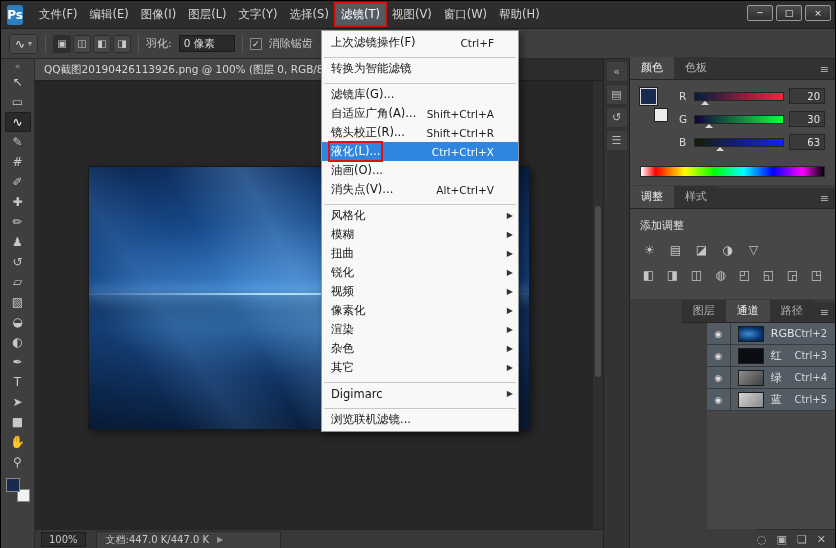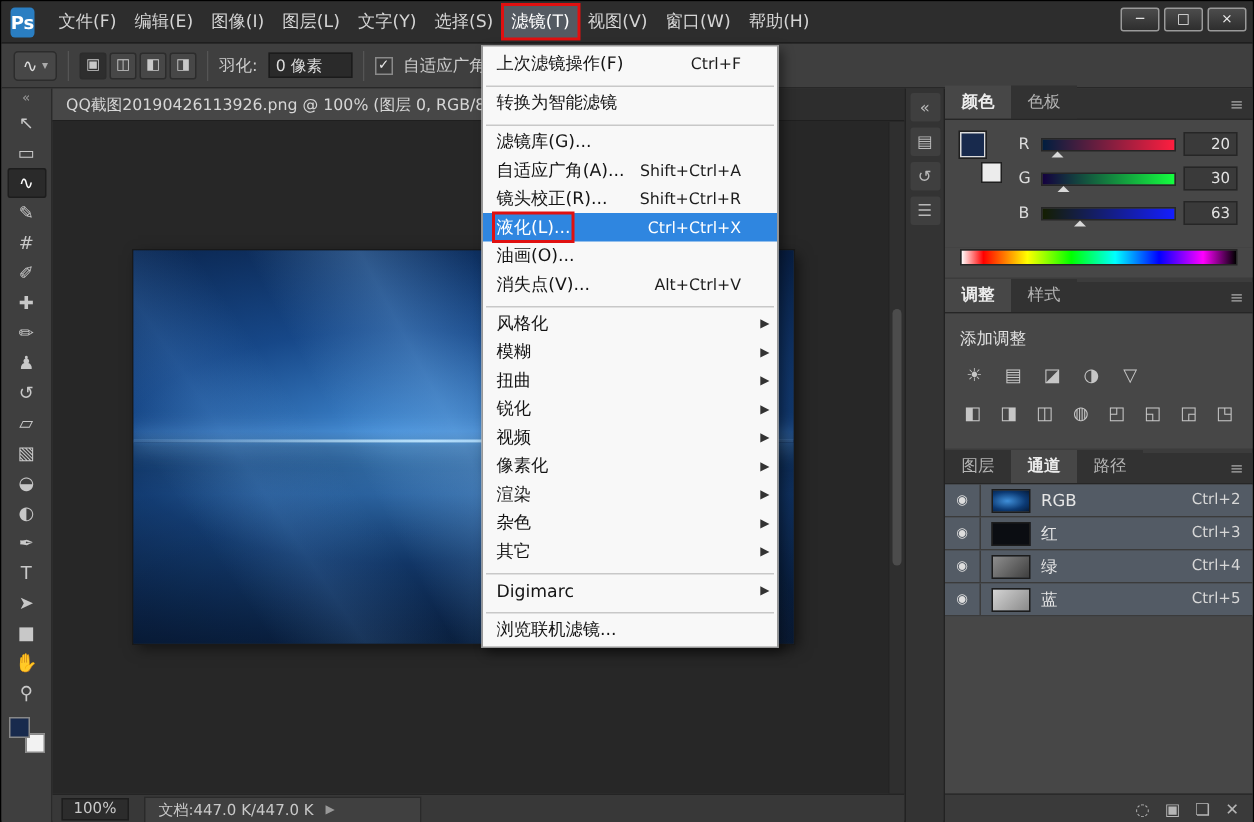--- a/index.html
+++ b/index.html
@@ -86,21 +86,21 @@
   .dock-btn{width:20px;height:19px;background:#3f3f3f;border-radius:2px;color:#b9b9b9;font-size:11px;
     display:flex;align-items:center;justify-content:center;}
 
   
   .panels{width:206px;background:#3c3c3c;border-left:1px solid #222;display:flex;flex-direction:column;
     font-size:11px;color:#cccccc;}
   .panel{display:flex;flex-direction:column;margin-bottom:3px;}
   .panel-header{height:21px;background:#323232;border-bottom:1px solid #262626;display:flex;align-items:flex-end;}
   .ptabs{display:flex;}
   .ptab{padding:3px 11px 4px;background:#323232;color:#b4b4b4;font-size:11px;white-space:nowrap;}
-  .ptab.active{background:#474747;color:#ececec;font-weight:bold;}
+  .ptab.active{background:#474747;color:#ececec;}
   .panel-menu{margin-left:auto;padding:0 6px 3px;color:#a8a8a8;font-size:11px;}
   .panel-body{background:#474747;padding:8px 10px;}
 
   
   .color-body{display:flex;gap:9px;}
   .cswatch{position:relative;width:30px;height:34px;}
   .cswatch .bg{position:absolute;right:2px;bottom:0;width:14px;height:14px;background:#ececec;border:1px solid #1f1f1f;}
   .cswatch .fg{position:absolute;left:0;top:0;width:17px;height:17px;background:#182a4d;border:1px solid #dcdcdc;outline:1px solid #1f1f1f;}
   .sliders{flex:1;}
   .slider-row{display:flex;align-items:center;gap:5px;margin-bottom:7px;}
@@ -118,21 +118,21 @@
   .spectrum{height:11px;margin-top:1px;border:1px solid #262626;
     background:linear-gradient(90deg,#ffffff 0%,#ff0000 8%,#ffff00 24%,#00ff00 40%,#00ffff 56%,#0000ff 72%,#ff00ff 88%,#000000 100%);}
 
   
   .adj-title{color:#e0e0e0;margin:1px 0 8px;}
   .icon-row{display:flex;gap:7px;margin-bottom:8px;}
   .adj-icon{width:19px;height:17px;display:flex;align-items:center;justify-content:center;
     color:#c6c6c6;font-size:12px;}
 
   
-  .channels-panel{flex:1;margin-bottom:0;}
+  .channels-panel{flex:1;margin-bottom:0;align-items:flex-end;}
   .channel-rows{flex:1;background:#474747;}
   .channel-row{height:22px;display:flex;align-items:center;background:#535b65;
     border-bottom:1px solid #3b3b3b;color:#e6e6e6;}
   .eye-cell{width:24px;align-self:stretch;display:flex;align-items:center;justify-content:center;
     border-right:1px solid #3b3b3b;}
   .eye-glyph{color:#dddddd;font-size:9px;}
   .thumb{width:26px;height:16px;margin:0 7px;border:1px solid #1c1c1c;flex:0 0 auto;}
   .channel-row.thumb-rgb .thumb{background:radial-gradient(ellipse at 40% 50%,#3f8fd9,#0c3a74 60%,#051a38);}
   .channel-row.thumb-red .thumb{background:#0b0d12;}
   .channel-row.thumb-green .thumb{background:linear-gradient(135deg,#8e8e8e,#3f3f3f);}
@@ -237,21 +237,21 @@
 
         <div class="mode-btn">
           <span>◨</span>
         </div>
       </div>
     <div class="vsep"></div>
     <span>羽化:</span>
     <div class="feather-input">0 像素</div>
     <div class="vsep"></div>
     <span class="checkbox">✓</span>
-    <span>自适应广角</span>
+    <span>消除锯齿</span>
   </div>
 
   <div class="main">
 
     <div class="toolbar">
       <div class="tb-collapse">«</div>
       <div style="display:flex;flex-direction:column;align-items:center;">
 
           <div class="tool">
             <span class="glyph">↖</span>

